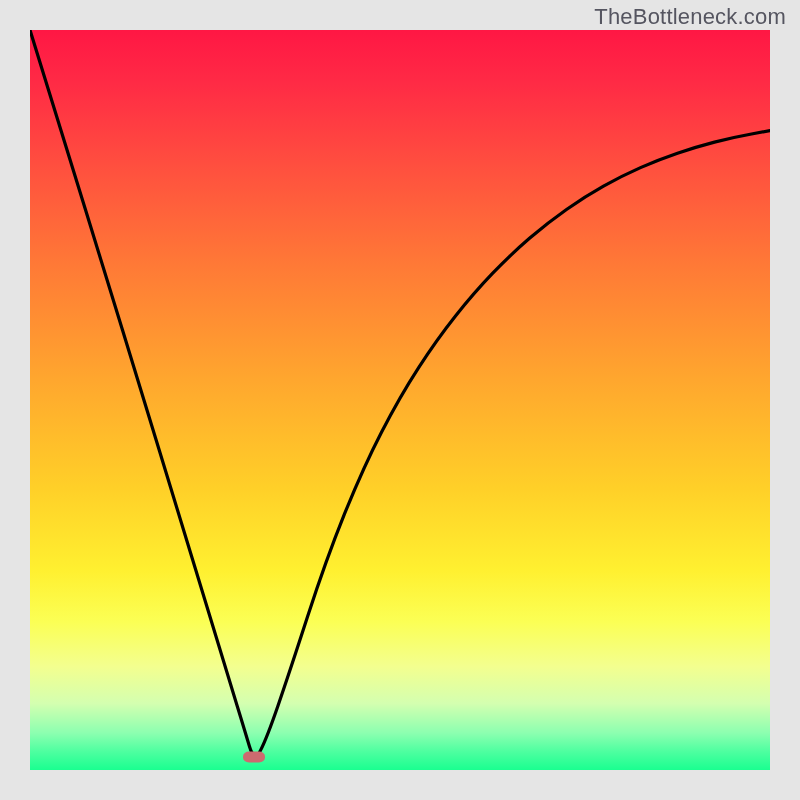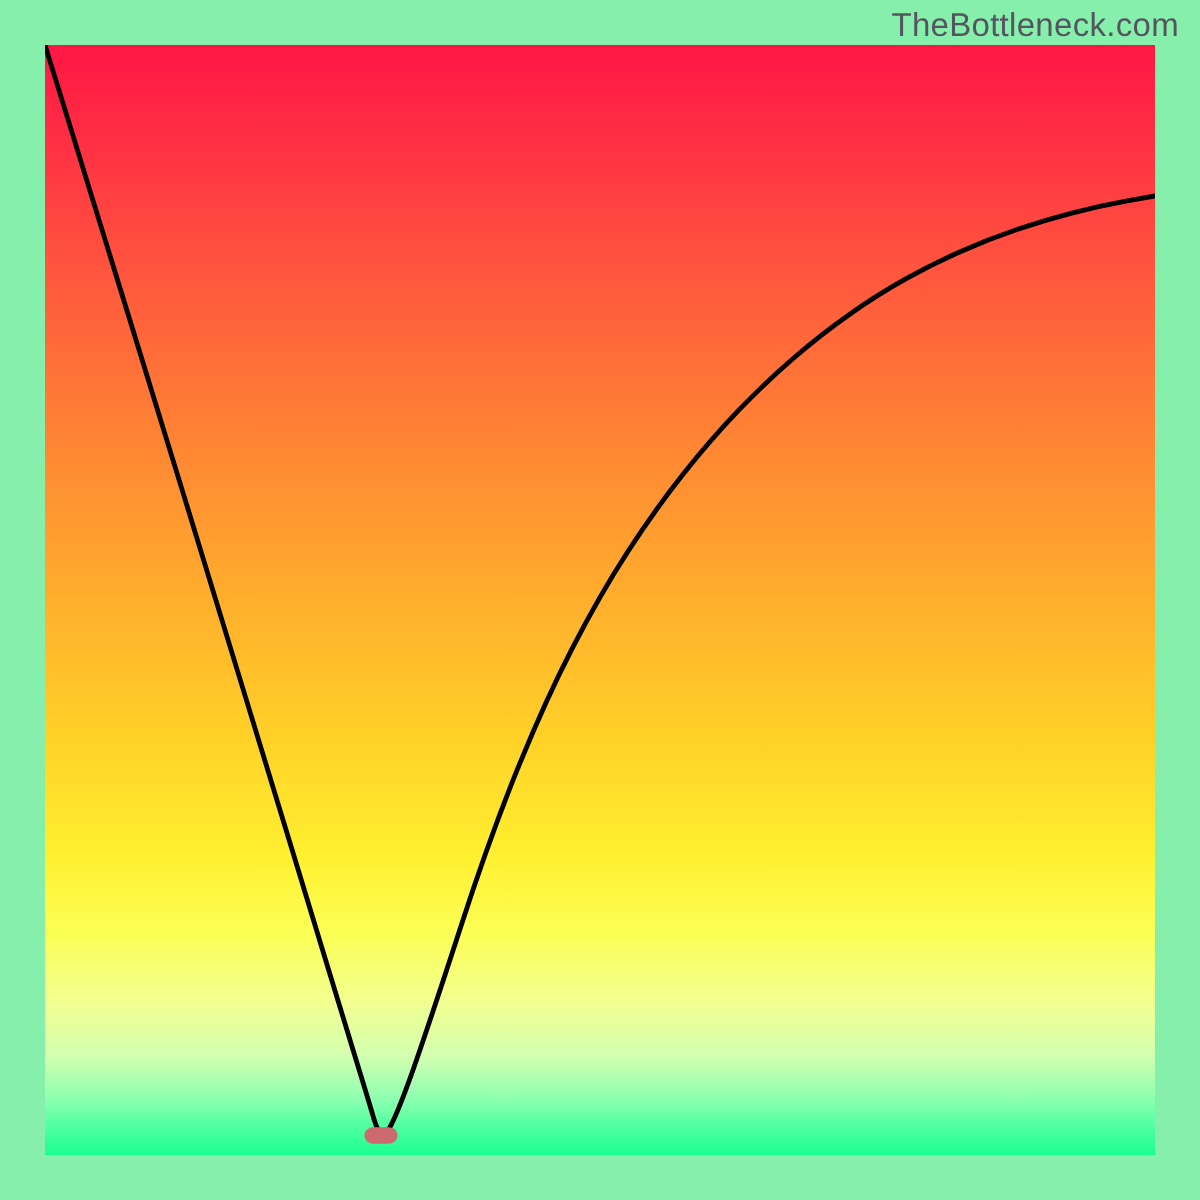--- a/index.html
+++ b/index.html
@@ -7,21 +7,21 @@
     padding: 0;
     width: 800px;
     height: 800px;
     background: #000;
     overflow: hidden;
   }
   .outer {
     position: relative;
     width: 800px;
     height: 800px;
-    background: #86efac;
+    background: #e5e5e5;
   }
   .watermark {
     position: absolute;
     top: 4px;
     right: 14px;
     font-family: Arial, Helvetica, sans-serif;
     font-size: 22px;
     color: #555560;
     letter-spacing: 0.2px;
     user-select: none;

